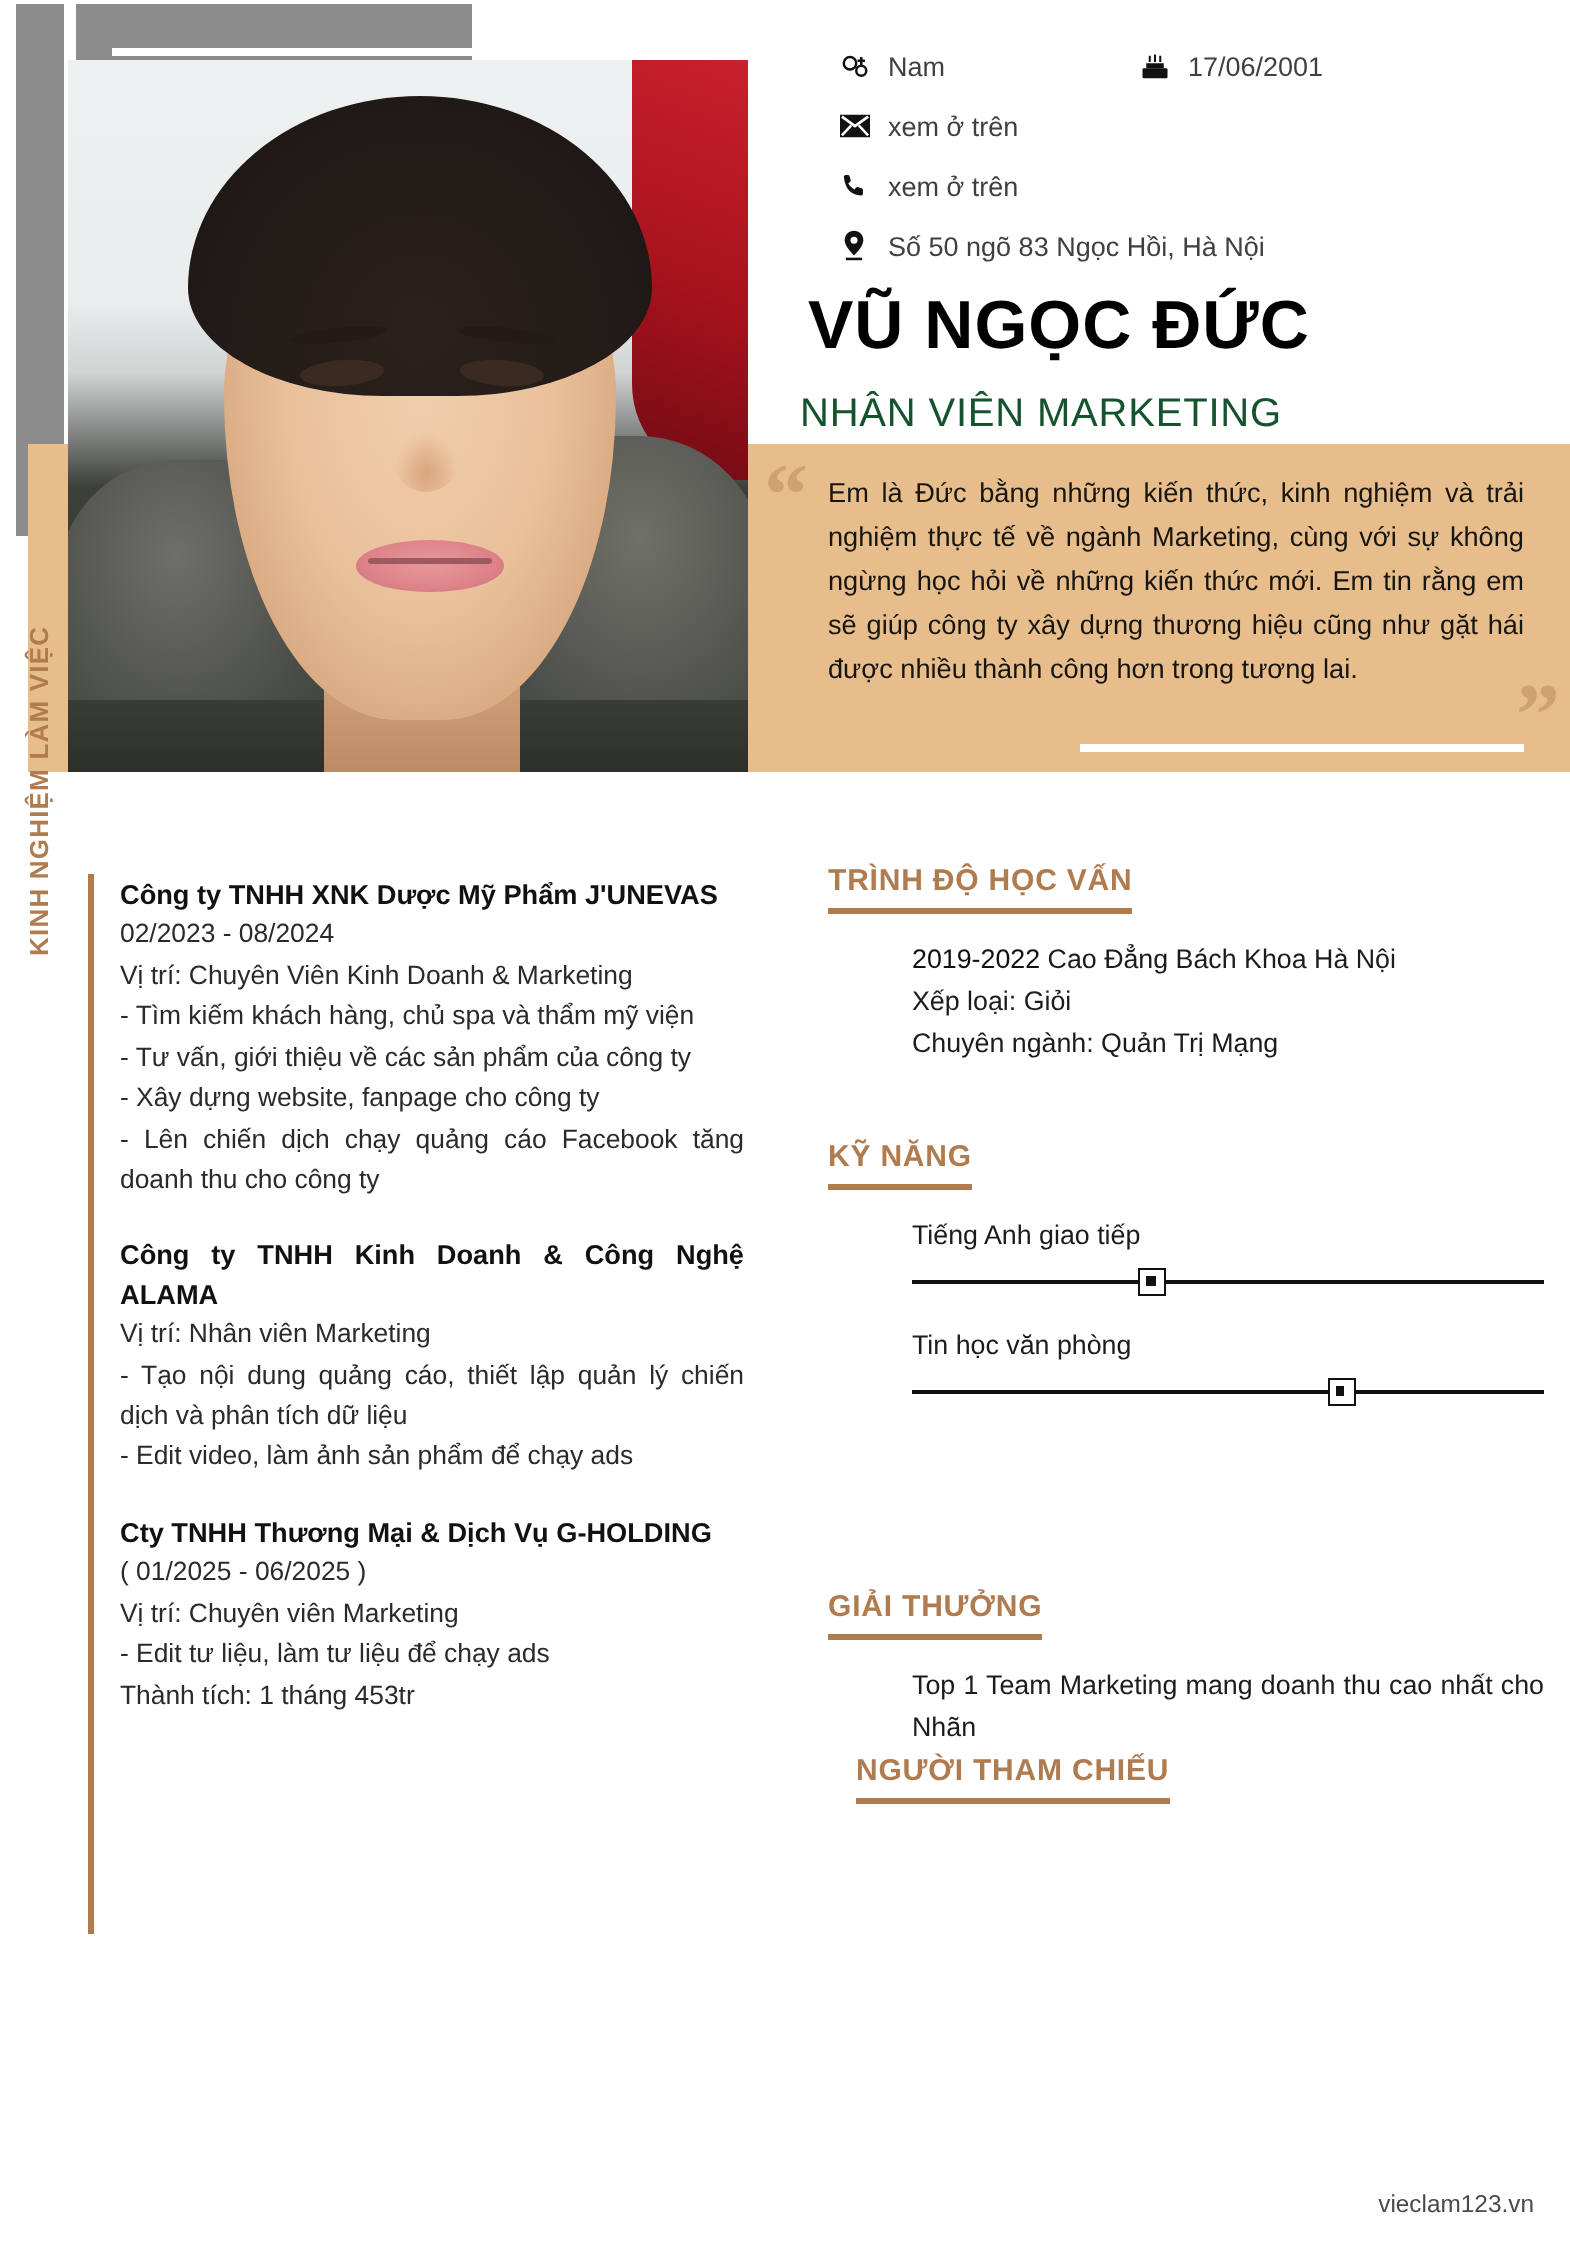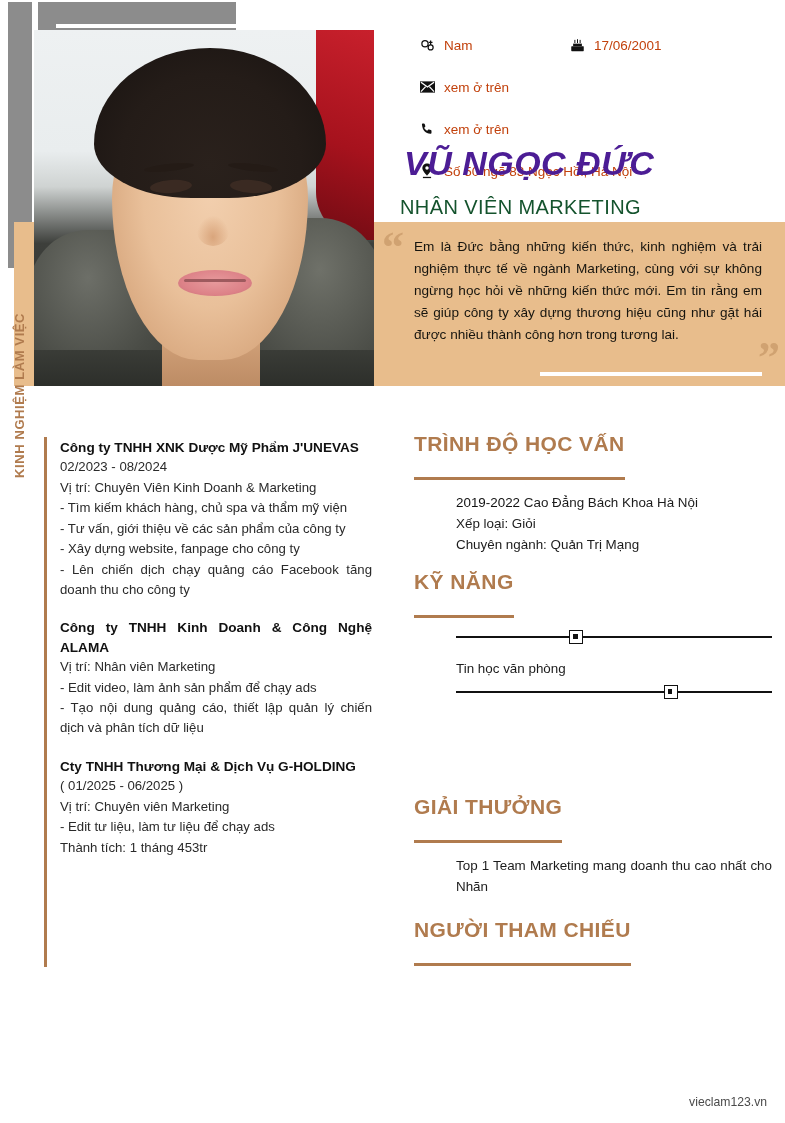--- a/index.html
+++ b/index.html
@@ -190,22 +190,21 @@
     position: absolute;
     left: 420px;
     top: 18px;
     width: 360px;
   }
   .contact-row {
     display: flex;
     align-items: center;
     height: 30px;
     font-size: 13.5px;
-    color: #c2410c;
-    margin-top: 12px;
+    color: #404040;
   }
   .contact-ico {
     width: 24px;
     display: flex;
     align-items: center;
     justify-content: flex-start;
     font-size: 14px;
     color: #111;
   }
   .contact-ico svg { display:block; }
@@ -221,23 +220,22 @@
   }
 
   
   .name {
     position: absolute;
     left: 404px;
     top: 146px;
     font-size: 34px;
     font-weight: bold;
     letter-spacing: 0.5px;
-    color: #4c1d95;
+    color: #000000;
     line-height: 1;
-    font-style: italic;
   }
   .job-title {
     position: absolute;
     left: 400px;
     top: 196px;
     font-size: 20px;
     color: #14532d;
     letter-spacing: 0.4px;
   }
 
@@ -320,26 +318,26 @@
     text-align: justify;
   }
 
   
   .sec {
     position: absolute;
     width: 358px;
     left: 414px;
   }
   .sec-title {
-    font-size: 21px;
+    font-size: 15px;
     font-weight: bold;
     color: #b07b4e;
     letter-spacing: 0.4px;
     display: inline-block;
-    padding-bottom: 21px;
+    padding-bottom: 5px;
     border-bottom: 3px solid #b07b4e;
   }
   .sec-body {
     margin-top: 12px;
     padding-left: 42px;
     font-size: 13.4px;
     line-height: 1.58;
     color: #1c1c1c;
   }
   .sec-body.just { text-align: justify; }
@@ -503,22 +501,22 @@
       <div class="exp-line">Vị trí: Chuyên Viên Kinh Doanh &amp; Marketing</div>
       <div class="exp-line">- Tìm kiếm khách hàng, chủ spa và thẩm mỹ viện</div>
       <div class="exp-line">- Tư vấn, giới thiệu về các sản phẩm của công ty</div>
       <div class="exp-line">- Xây dựng website, fanpage cho công ty</div>
       <div class="exp-line">- Lên chiến dịch chạy quảng cáo Facebook tăng doanh thu cho công ty</div>
     </div>
 
     <div class="exp-item">
       <div class="exp-company">Công ty TNHH Kinh Doanh &amp; Công Nghệ ALAMA</div>
       <div class="exp-line">Vị trí: Nhân viên Marketing</div>
+      <div class="exp-line">- Tạo nội dung quảng cáo, thiết lập quản lý chiến dịch và phân tích dữ liệu</div>
       <div class="exp-line">- Edit video, làm ảnh sản phẩm để chạy ads</div>
-      <div class="exp-line">- Tạo nội dung quảng cáo, thiết lập quản lý chiến dịch và phân tích dữ liệu</div>
     </div>
 
     <div class="exp-item">
       <div class="exp-company">Cty TNHH Thương Mại &amp; Dịch Vụ G-HOLDING</div>
       <div class="exp-dates">( 01/2025 - 06/2025 )</div>
       <div class="exp-line">Vị trí: Chuyên viên Marketing</div>
       <div class="exp-line">- Edit tư liệu, làm tư liệu để chạy ads</div>
       <div class="exp-line">Thành tích: 1 tháng 453tr</div>
     </div>
   </div>
@@ -534,20 +532,21 @@
       <div>Chuyên ngành: Quản Trị Mạng</div>
     </div>
   </div>
 
   <div class="sec" style="top:570px;">
     <div class="sec-title">KỸ NĂNG</div>
     <div class="sec-body">
 
 
       <div class="skill">
+        <div class="skill-name">Tiếng Anh giao tiếp</div>
         <div class="skill-track">
           <div class="skill-line"></div>
           <div class="skill-knob" style="left: 38%;"></div>
         </div>
       </div>
 
       <div class="skill">
         <div class="skill-name">Tin học văn phòng</div>
         <div class="skill-track">
           <div class="skill-line"></div>
@@ -556,19 +555,19 @@
       </div>
 
     </div>
   </div>
 
   <div class="sec" style="top:795px;">
     <div class="sec-title">GIẢI THƯỞNG</div>
     <div class="sec-body just">Top 1 Team Marketing mang doanh thu cao nhất cho Nhãn</div>
   </div>
 
-  <div class="sec" style="top:918px;">
+  <div class="sec" style="top:877px;margin-left:14px;">
     <div class="sec-title">NGƯỜI THAM CHIẾU</div>
   </div>
 
   <div class="footer">vieclam123.vn</div>
 
 </div>
 
 </body></html>

